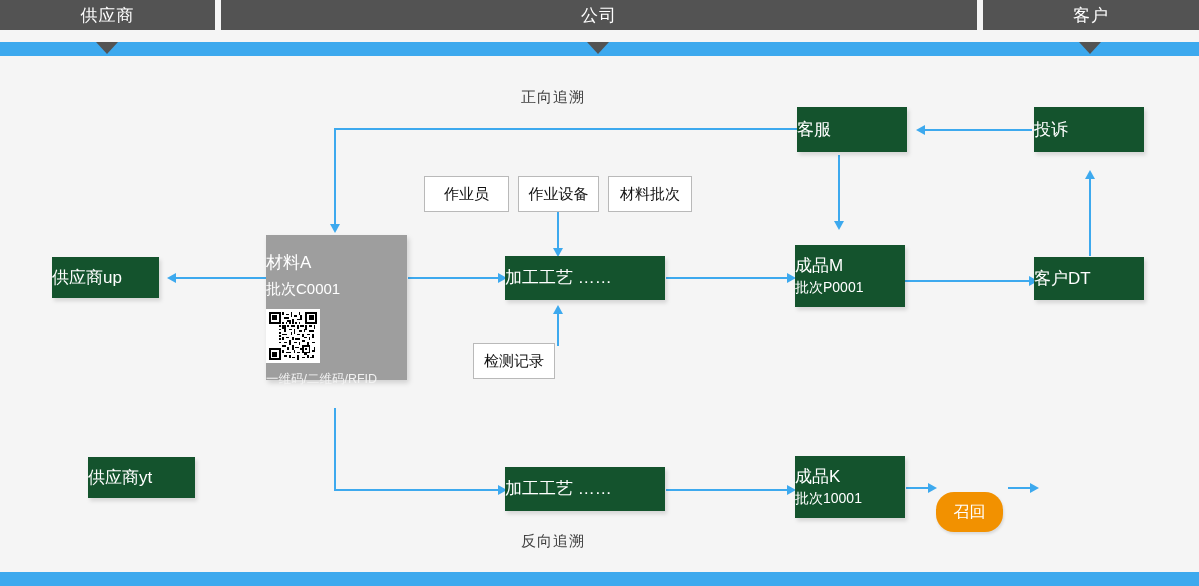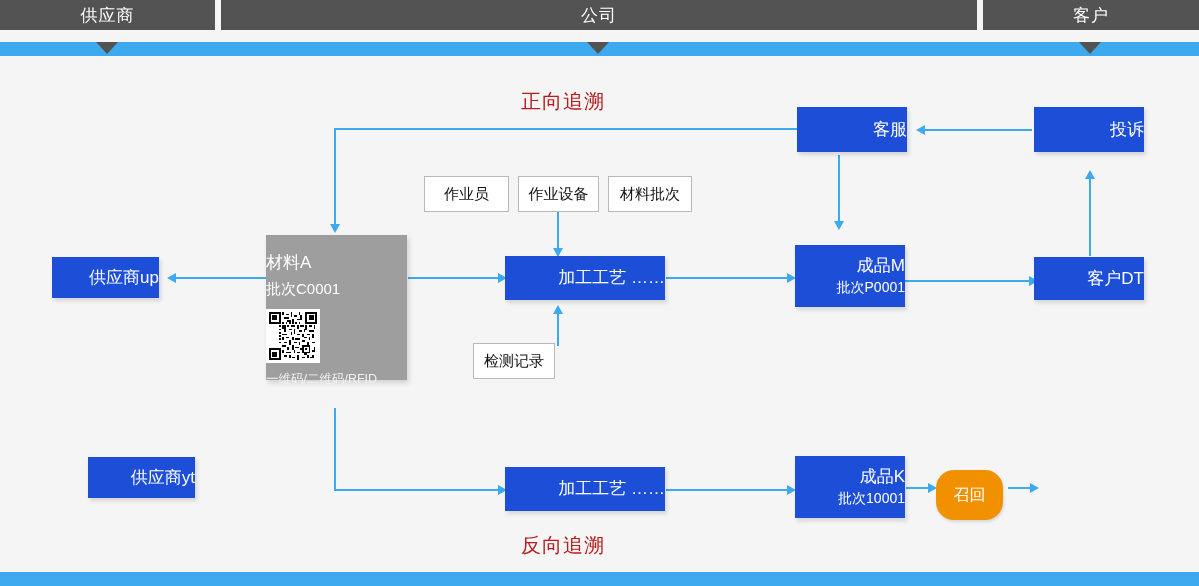--- a/index.html
+++ b/index.html
@@ -53,26 +53,26 @@
     top: 42px;
     width: 0; height: 0;
     border-left: 11px solid transparent;
     border-right: 11px solid transparent;
     border-top: 12px solid #535353;
   }
 
   
   .node {
     position: absolute;
-    background: #1d4ed8;
+    background: #14532d;
     color: #ffffff;
     box-shadow: 2px 3px 4px rgba(0,0,0,0.13);
     display: flex;
     flex-direction: column;
-    align-items: flex-end;
+    align-items: flex-start;
     justify-content: center;
     text-align: center;
     line-height: 1.25;
   }
   .node .t1 { font-size: 17px; }
   .node .t2 { font-size: 14px; margin-top: 3px; }
 
   
   .matbox {
     position: absolute;
@@ -117,22 +117,22 @@
     font-size: 16px;
     display: flex;
     align-items: center;
     justify-content: center;
     box-shadow: 1px 2px 3px rgba(0,0,0,0.12);
   }
 
   
   .caption {
     position: absolute;
-    color: #b91c1c;
-    font-size: 20px;
+    color: #404040;
+    font-size: 15px;
     letter-spacing: 1px;
     white-space: nowrap;
   }
 
   
   .ln {
     position: absolute;
     background: #3da9ee;
   }
   .lh { height: 1.6px; }
@@ -392,20 +392,20 @@
 
   <div class="node" style="left:1034px; top:257px; width:110px; height:43px;">
     <span class="t1">客户DT</span>
   </div>
 
   <div class="node" style="left:795px; top:456px; width:110px; height:62px;">
     <span class="t1">成品K</span>
     <span class="t2">批次10001</span>
   </div>
 
-  <div class="pill" style="left:936px; top:470px; width:67px; height:50px;">
+  <div class="pill" style="left:936px; top:492px; width:67px; height:40px;">
     <span>召回</span>
   </div>
 
 
   <div class="blue-bar bar-bottom"></div>
 
 </div>
 
 </body></html>

